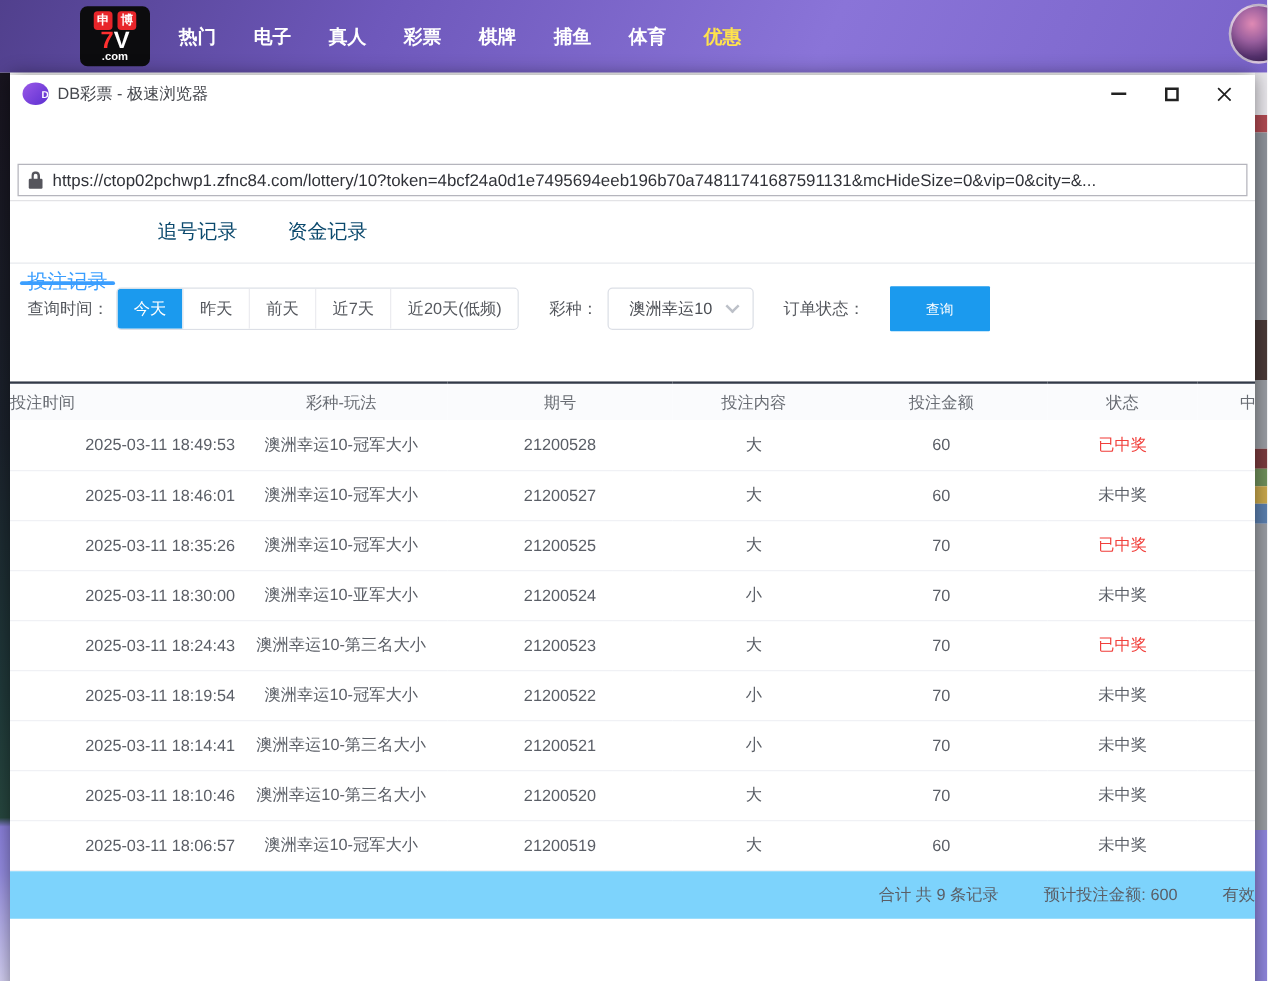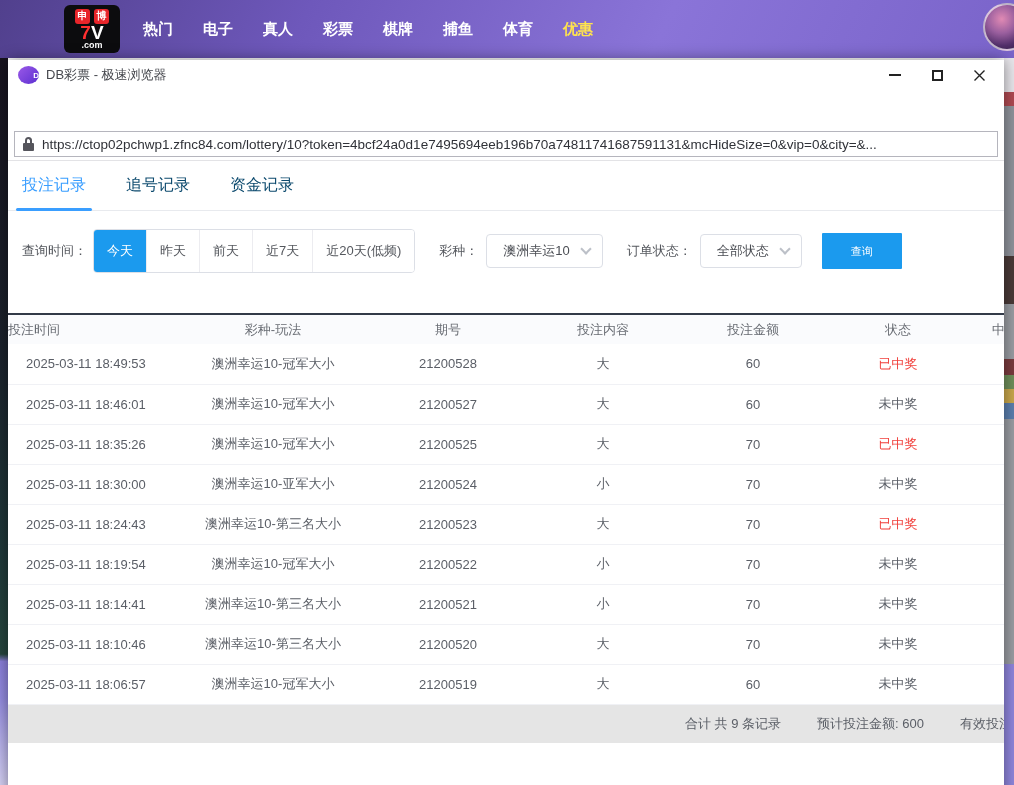--- a/index.html
+++ b/index.html
@@ -46,47 +46,47 @@
   .urlbar { padding:1px 6px 3px 6px; border-bottom:1px solid #e3e3e6; }
   .url-box { height:26px; border:1px solid #b5b5bd; display:flex; align-items:center; padding:0 8px; gap:8px; background:#fff;margin-top:40px; }
   .lock { position:relative; width:11px; height:14px; flex:0 0 auto; }
   .lock-shackle { position:absolute; top:0; left:2px; width:7px; height:8px; border:2px solid #55555c; border-bottom:none; border-radius:4px 4px 0 0; }
   .lock-body { position:absolute; bottom:0; left:0; width:11px; height:8px; background:#55555c; border-radius:1px; }
   .url-text { font-size:13.5px; color:#303238; white-space:nowrap; overflow:hidden; }
 
   
   .tabs { display:flex; gap:40px; padding:14px 14px 0 14px; border-bottom:1px solid #e8eaee; height:50px; }
   .tab { font-size:16px; color:#0c4a6e; padding-bottom:12px; position:relative; cursor:pointer; }
-  .tab.active { color:#3a9eff; }
+  .tab.active { color:#3a9eff;margin-top:40px; }
   .tab.active::after { content:""; position:absolute; left:-6px; right:-6px; bottom:-1px; height:3px; border-radius:2px; background:#3a9eff; }
 
   .filters { display:flex; align-items:center; padding:18px 14px 16px 14px; font-size:13px; color:#55585e; }
-  .btn-group { display:flex; border:1px solid #dcdfe6; border-radius:4px; overflow:hidden; margin-left:6px; height:44px; background:#fff; }
+  .btn-group { display:flex; border:1px solid #dcdfe6; border-radius:4px; overflow:hidden; margin-left:6px; height:34px; background:#fff; }
   .bg-btn { display:flex; align-items:center; justify-content:center; padding:0 13px; color:#55585e;
     background:#fff; border-left:1px solid #ececf0; cursor:pointer; font-size:13px; white-space:nowrap; }
   .bg-btn:first-child { border-left:none; }
   .bg-btn.active { background:#1b9aee; color:#fff; }
   .flt-label { margin-left:24px; white-space:nowrap; }
   .flt-label.first { margin-left:0; }
   .select { height:34px; border:1px solid #dcdfe6; border-radius:4px; display:flex; align-items:center;
     padding:0 12px 0 16px; margin-left:8px; color:#4a4d53; font-size:13px; cursor:pointer; background:#fff; white-space:nowrap; }
   .chev { width:8px; height:8px; border-right:2px solid #bcc0c8; border-bottom:2px solid #bcc0c8;
     transform:rotate(45deg); margin-left:12px; margin-top:-4px; }
   .search-btn { margin-left:20px; height:36px; width:80px; background:#1b9aee; color:#fff; border:none;
     border-radius:1px; font-size:11px; cursor:pointer; }
 
   .table-wrap { margin-top:24px; overflow:hidden; width:996px; }
   table.bet-table { border-collapse:collapse; table-layout:fixed; width:1070px; border-top:2px solid #323a48; }
   .bet-table thead th { height:30px; background:#fafbfd; font-weight:400; color:#686c73; font-size:13px; text-align:center; }
   .bet-table thead th.c-time { text-align:left; }
   .bet-table tbody td { height:40px; border-bottom:1px solid #f0f1f5; font-size:13px; color:#5a5e66; text-align:center; }
-  .bet-table tbody td.c-time { text-align:left; padding-left:18px; }
+  .bet-table tbody td.c-time { text-align:right; padding-left:18px; }
   tr.won td.c-status, tr.won td.c-win { color:#f1403c; }
 
-  .summary { height:38px; background:#e5e5e5; overflow:hidden; }
+  .summary { height:38px; background:#7dd3fc; overflow:hidden;padding-left:18px; }
   .summary-inner { width:1030px; height:38px; display:flex; align-items:center; justify-content:flex-end;
     gap:36px; font-size:13px; color:#5a5e66; white-space:nowrap; }
 
   .pagination { margin-top:74px; display:flex; align-items:flex-start; justify-content:center; gap:16px; }
   .page-btn { height:30px; padding:0 20px; border:1px solid #dcdfe6; border-radius:4px; background:#fff;
     color:#5a5e66; font-size:13px; display:flex; align-items:center; justify-content:center; cursor:pointer; }
   .page-num { height:30px; width:30px; border-radius:4px; background:#1b9aee; color:#fff; display:flex;
     align-items:center; justify-content:center; font-size:13px; cursor:pointer; }
   .goto { display:flex; align-items:center; gap:9px; font-size:13px; color:#5a5e66; margin-left:14px; }
   .goto input { width:48px; height:29px; border:1px solid #dcdfe6; border-radius:4px; text-align:center;
@@ -178,24 +178,20 @@
         <span class="bg-btn">前天</span>
         <span class="bg-btn">近7天</span>
         <span class="bg-btn">近20天(低频)</span>
       </div>
       <span class="flt-label">彩种：</span>
       <div class="select">
         <span>澳洲幸运10</span>
         <span class="chev"></span>
       </div>
       <span class="flt-label">订单状态：</span>
-      <div class="select">
-        <span>全部状态</span>
-        <span class="chev"></span>
-      </div>
       <button class="search-btn">查询</button>
     </div>
 
     <div class="table-wrap">
       <table class="bet-table">
         <colgroup>
           <col style="width:180px">
             <col style="width:170px">
             <col style="width:180px">
             <col style="width:130px">

